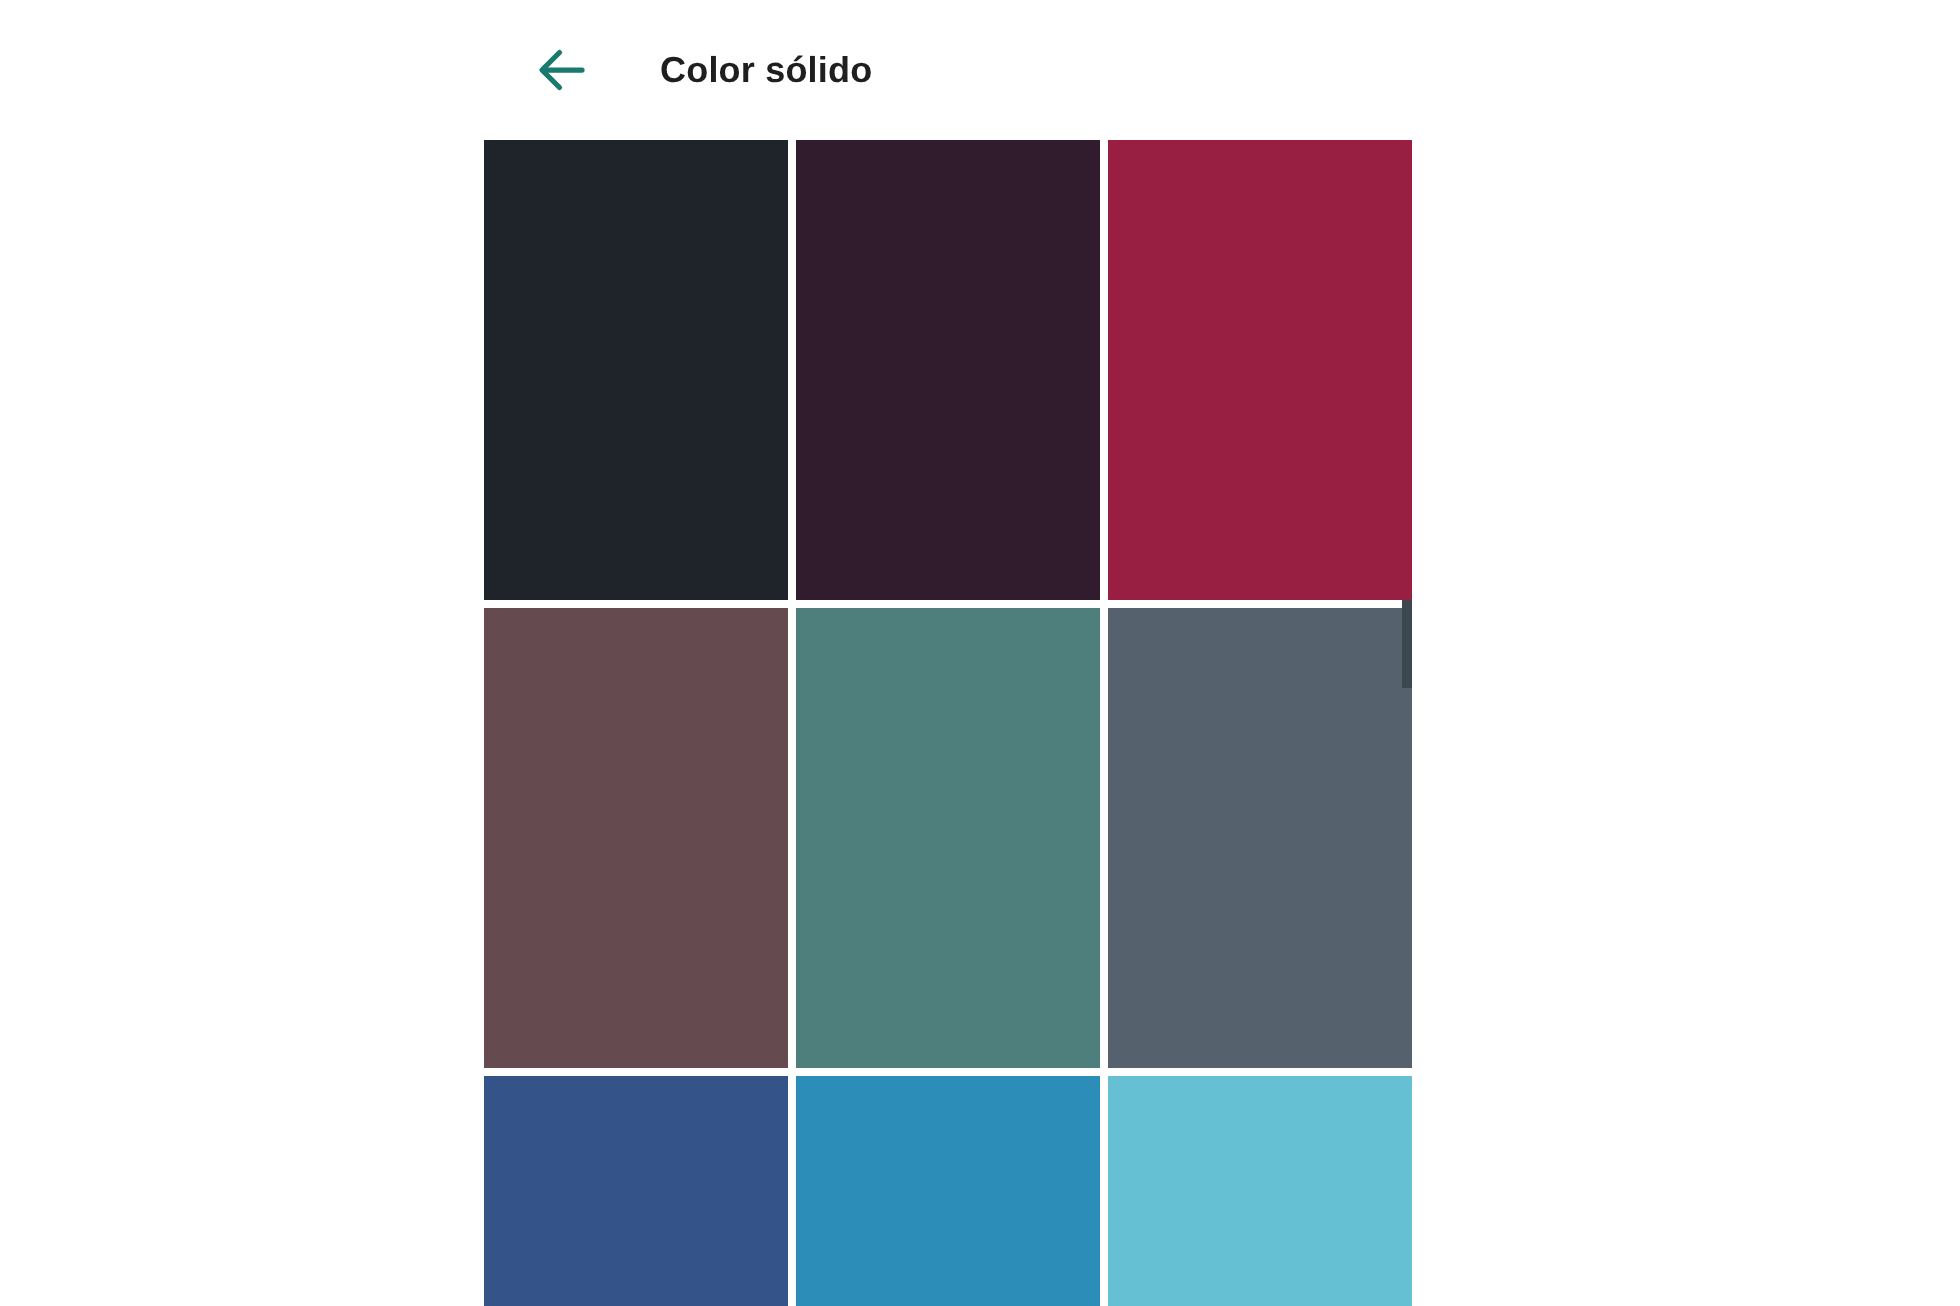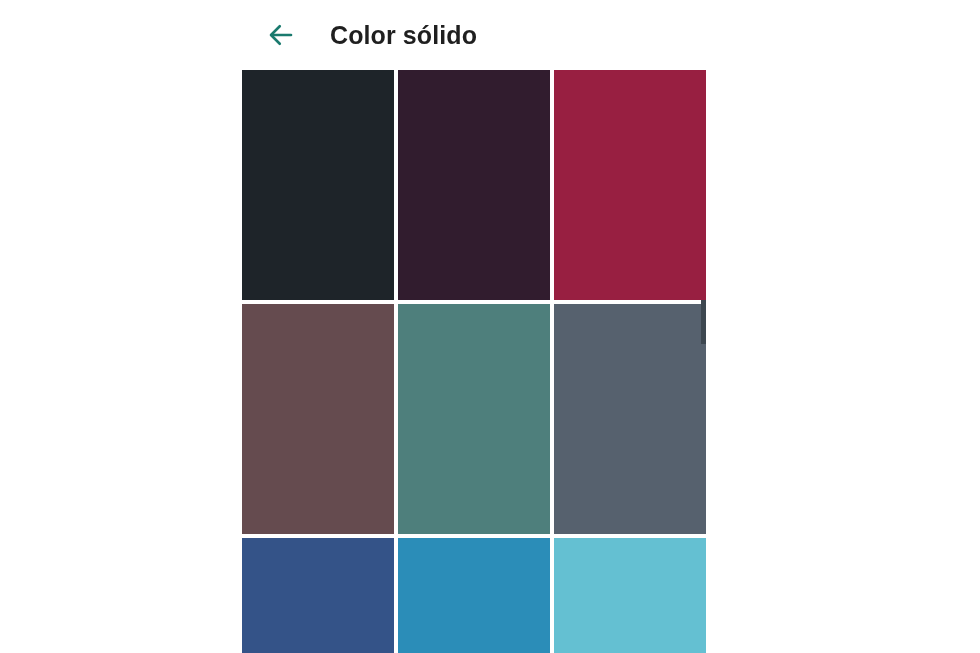--- a/index.html
+++ b/index.html
@@ -47,21 +47,21 @@
     background: transparent;
     border: none;
     padding: 0;
     cursor: pointer;
     flex: none;
   }
   #back-button svg { display: block; }
 
   #page-title {
     margin-left: 26px;
-    font-size: 25px;
+    font-size: 18px;
     font-weight: bold;
     color: #1f1f1f;
     letter-spacing: 0.1px;
     white-space: nowrap;
   }
 
   
   #color-scroll {
     position: absolute;
     left: 242px;

